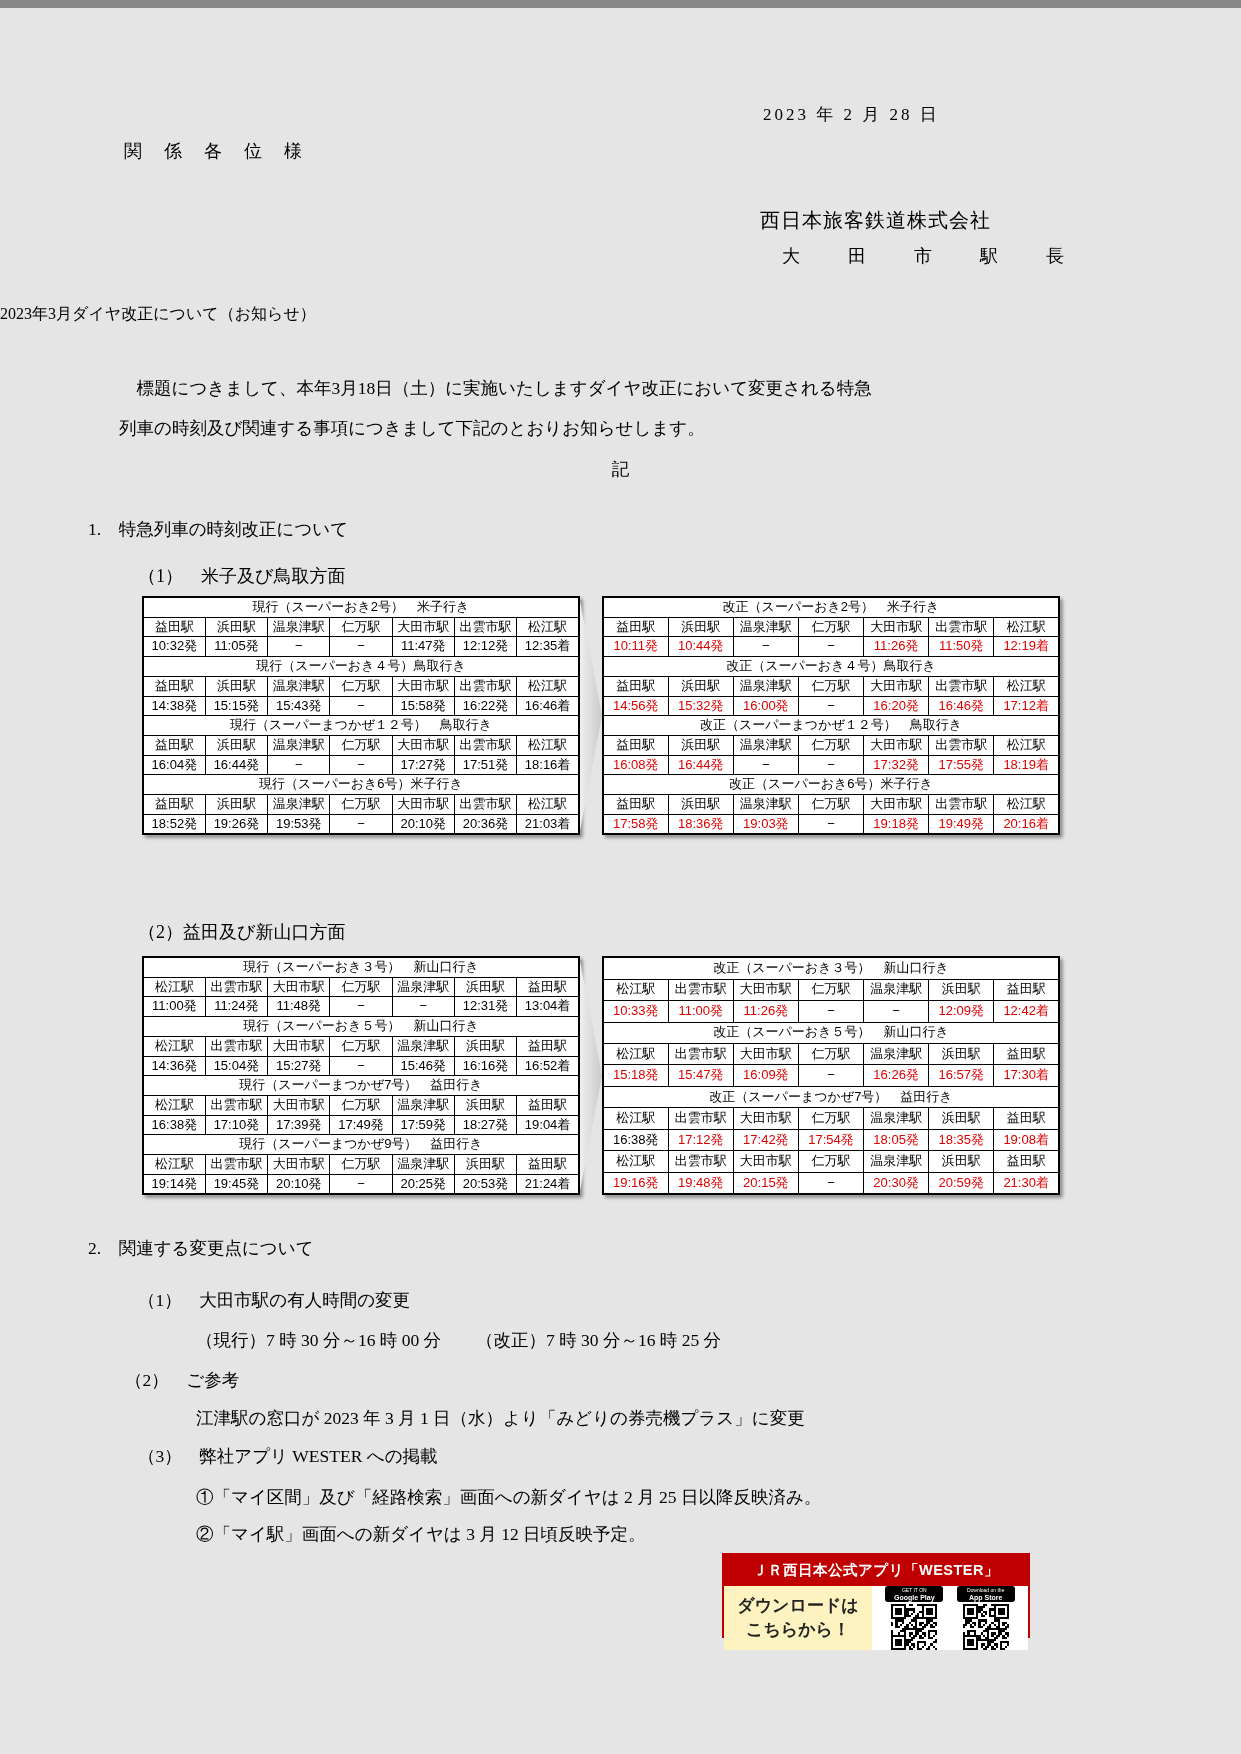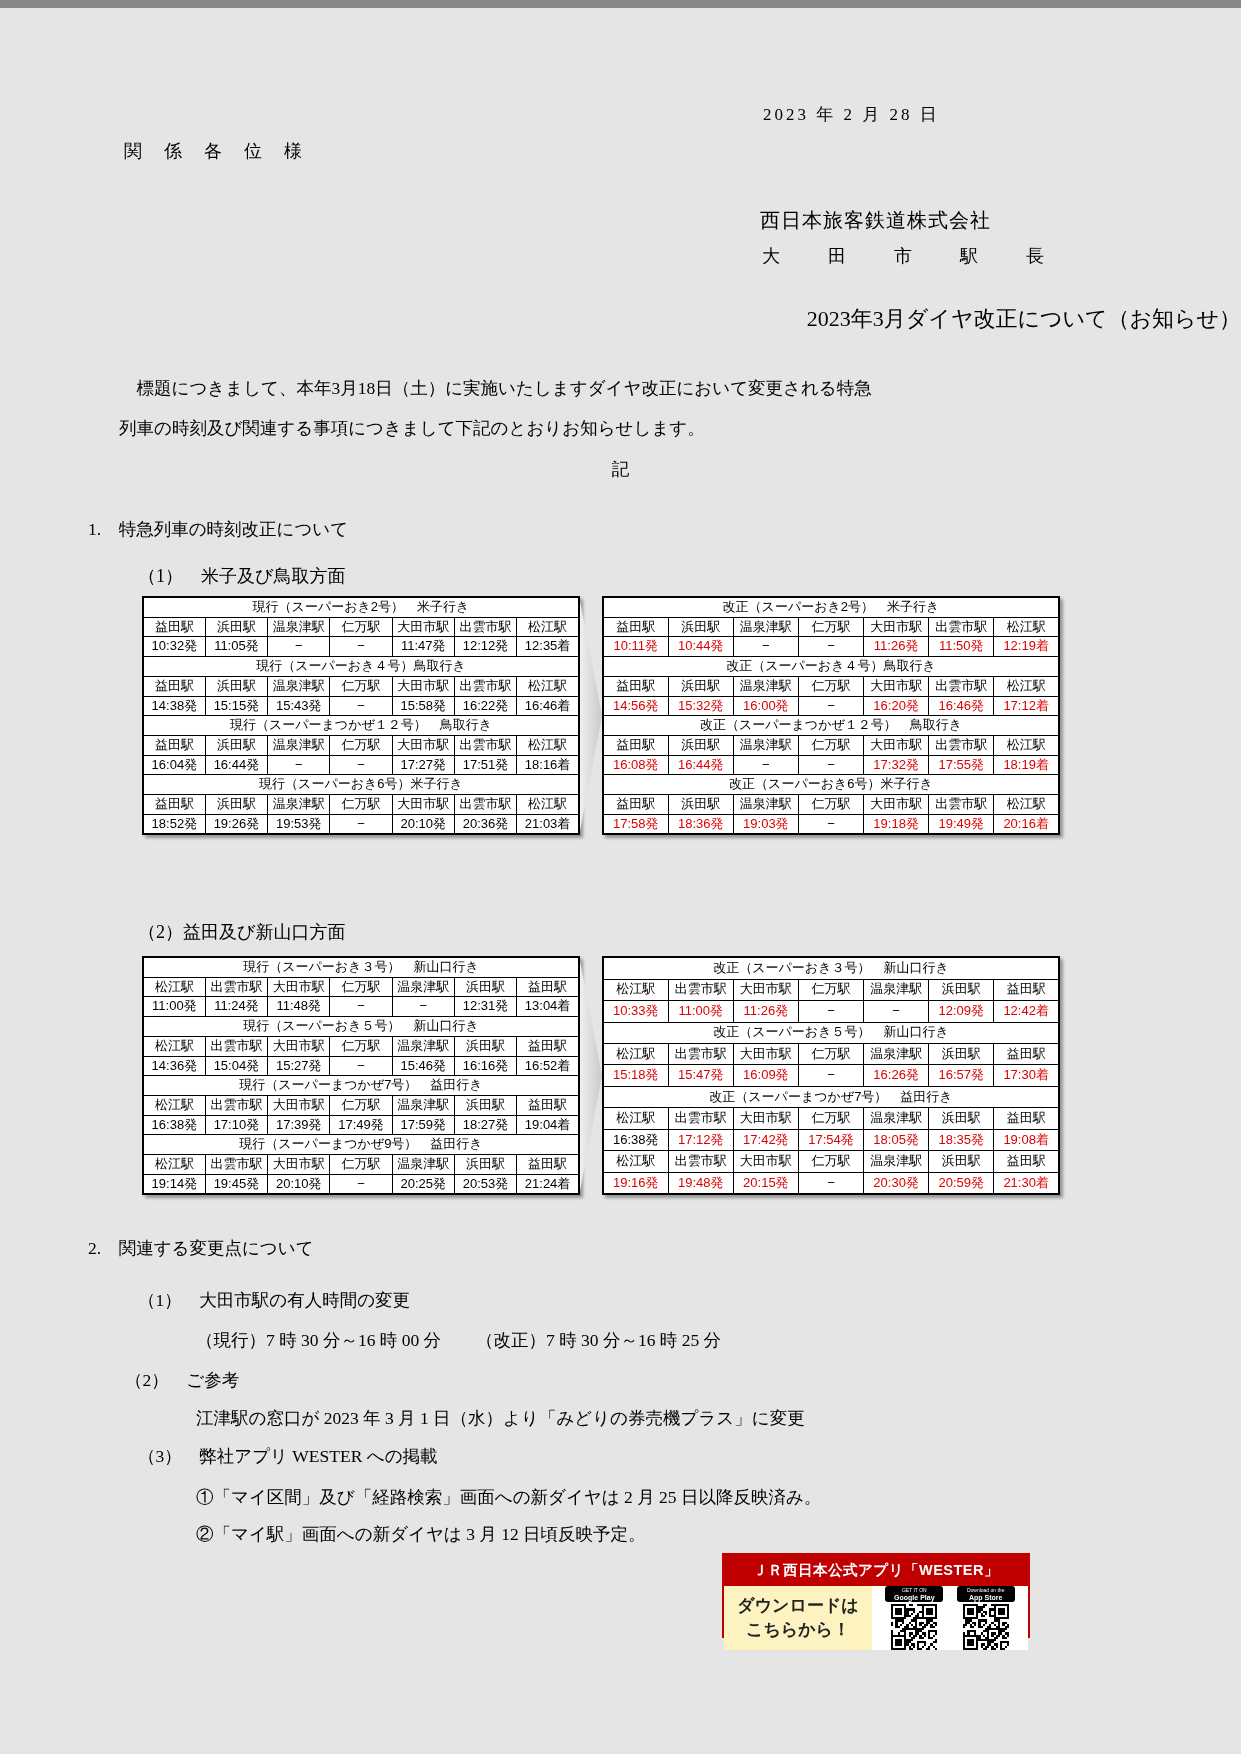--- a/index.html
+++ b/index.html
@@ -15,22 +15,22 @@
     background:#e5e5e5;
     font-family:"Liberation Serif","DejaVu Serif",serif;
     color:#000;
     overflow:hidden;
     box-sizing:border-box;
   }
   .abs{position:absolute;}
   .date-line{top:95px;left:763px;font-size:17px;letter-spacing:3px;}
   .recipient{top:131px;left:124px;font-size:18px;letter-spacing:2px;}
   .company{top:199px;left:760px;font-size:20px;letter-spacing:1px;}
-  .sender{top:236px;left:762px;font-size:18px;letter-spacing:15px;}
-  .doc-title{top:296px;left:0;width:1241px;text-align:right;font-size:22px;}
+  .sender{top:236px;left:782px;font-size:18px;letter-spacing:15px;}
+  .doc-title{top:296px;left:0;width:1241px;text-align:left;font-size:16px;}
   .body-par{top:360px;left:119px;width:1005px;font-size:17.5px;line-height:40px;white-space:pre-line;}
   .ki{top:449px;left:0;width:1241px;text-align:center;font-size:17.5px;}
   .h-num{font-size:17.5px;}
   .sec1-h{top:509px;left:88px;}
   .sub-h{font-size:18px;}
   .sub1-h{top:556px;left:138px;}
   .sub2-h{top:912px;left:138px;}
   .sec2-h{top:1228px;left:88px;}
   .tables-row{display:flex;align-items:stretch;}
   .tables1{top:588px;left:142px;}

